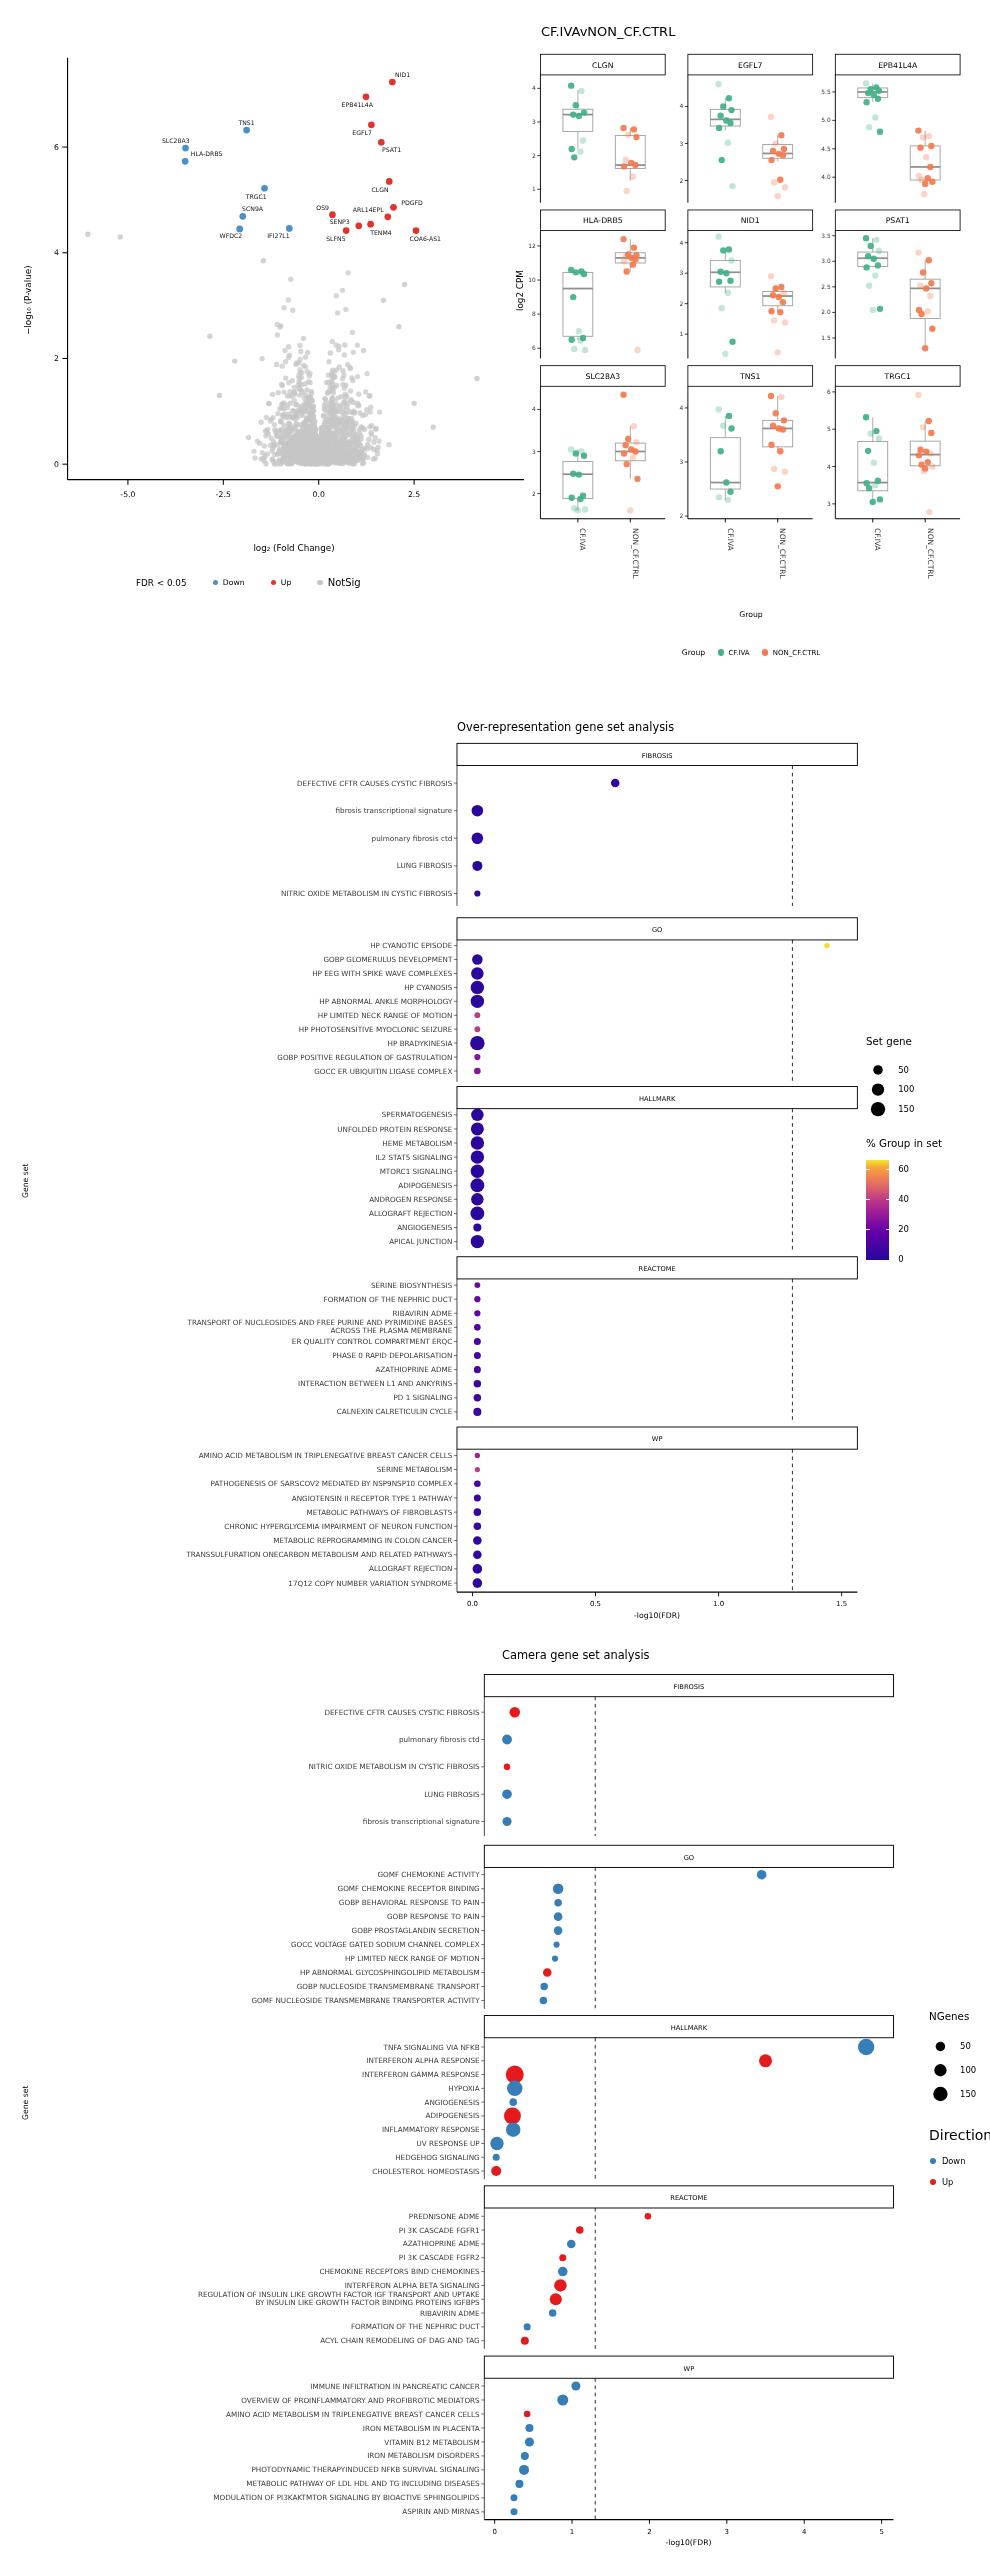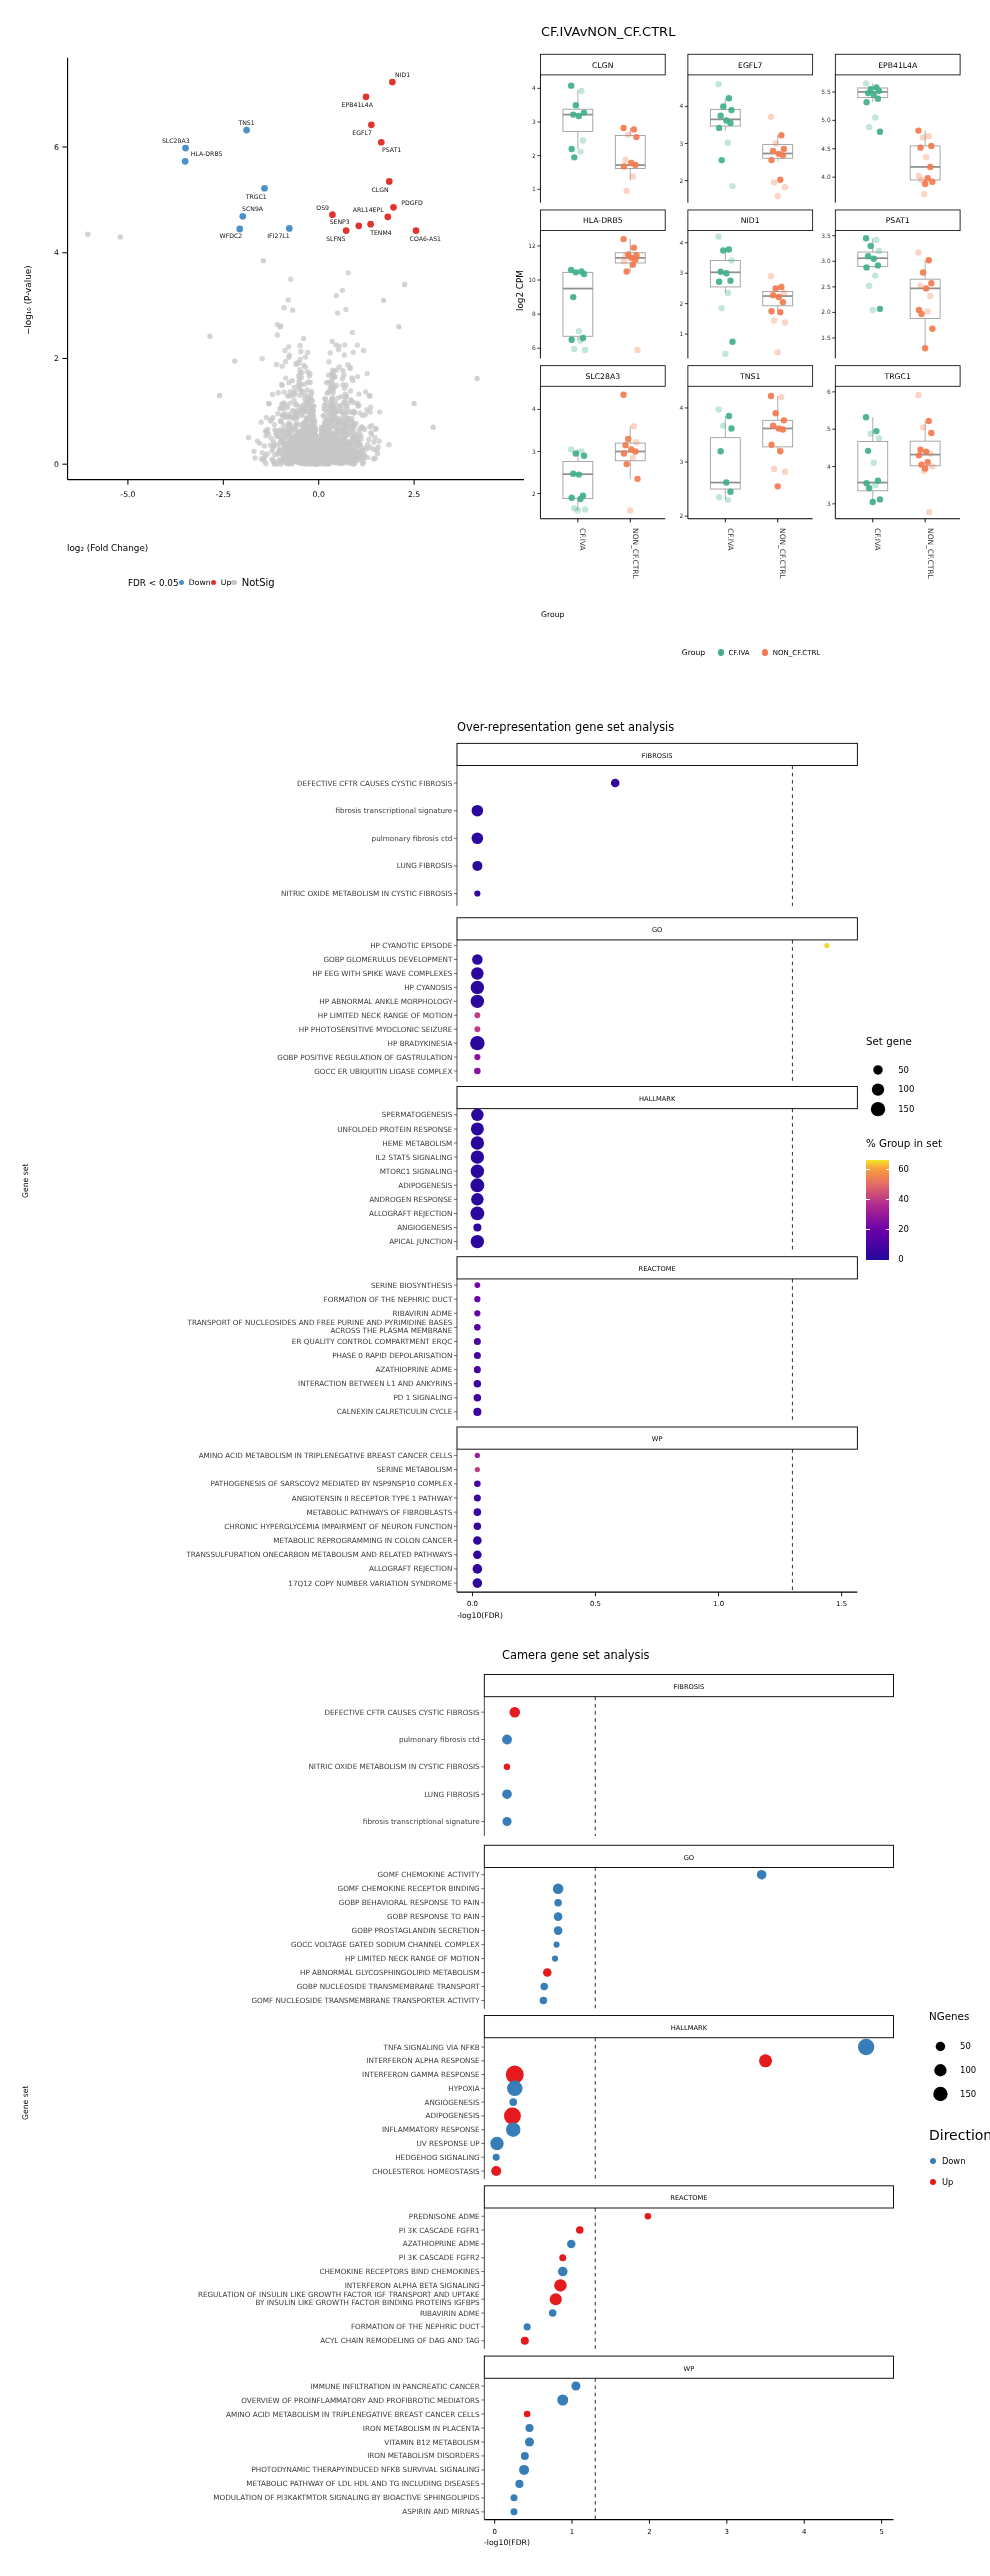--- a/index.html
+++ b/index.html
@@ -3,21 +3,21 @@
 <meta charset="utf-8">
 <style>
   html,body{margin:0;padding:0;}
   body{width:991px;height:2576px;position:relative;background:#ffffff;
        font-family:"DejaVu Sans",sans-serif;color:#000;}
   .abs{position:absolute;}
   .rot{transform:rotate(-90deg);transform-origin:0 0;white-space:nowrap;}
   svg.plot{position:absolute;overflow:visible;}
   .leg{display:flex;align-items:center;white-space:nowrap;}
   .dot{display:inline-block;border-radius:50%;}
-  .ctr{text-align:left;}
+  .ctr{text-align:center;}
 </style>
 </head>
 <body>
 
 <svg id="volcano-svg" class="plot" viewBox="0 0 1000 1020" style="left:20.6px;top:31px;width:516px;height:526px">
     <line x1="90" y1="52" x2="90" y2="870" stroke="#000" stroke-width="2.2"></line>
     <line x1="90" y1="870" x2="975" y2="870" stroke="#000" stroke-width="2.2"></line>
     <line x1="80" y1="840" x2="90" y2="840" stroke="#000" stroke-width="2"></line>
     <text x="73" y="845" text-anchor="end" font-size="15" fill="#000" font-family="&quot;DejaVu Sans&quot;,sans-serif">0</text>
     <line x1="80" y1="635" x2="90" y2="635" stroke="#000" stroke-width="2"></line>
@@ -1580,21 +1580,21 @@
     <text x="406.82000000000005" y="401.875" text-anchor="middle" font-size="12" fill="#111" font-family="&quot;DejaVu Sans&quot;,sans-serif">WFDC2</text>
     <circle cx="520.02" cy="382.85" r="6.5" fill="#4a90c9"></circle>
     <text x="499.02" y="401.85" text-anchor="middle" font-size="12" fill="#111" font-family="&quot;DejaVu Sans&quot;,sans-serif">IFI27L1</text>
     <circle cx="630.28" cy="386.95" r="6.5" fill="#e0352e"></circle>
     <text x="610.28" y="407.95" text-anchor="middle" font-size="12" fill="#111" font-family="&quot;DejaVu Sans&quot;,sans-serif">SLFN5</text>
     <circle cx="765.7" cy="386.95" r="6.5" fill="#e0352e"></circle>
     <text x="783.7" y="406.95" text-anchor="middle" font-size="12" fill="#111" font-family="&quot;DejaVu Sans&quot;,sans-serif">COA6-AS1</text>
   </svg>
 <div class="abs rot" style="left:23px;top:335px;font-size:8.8px">−log₁₀ (P-value)</div>
 <div class="abs ctr" style="left:67px;top:543px;width:454px;font-size:8.8px">log₂ (Fold Change)</div>
-<div class="abs leg" style="left:128px;top:577px;gap:0">
+<div class="abs leg" style="left:136px;top:577px;gap:26px">
   <span style="font-size:8.8px">FDR &lt; 0.05</span>
   <span class="leg" style="gap:4.6px">
       <span class="dot" id="vleg0" style="width: 5.7px; height: 5.7px; background: rgb(74, 144, 201);"></span>
       <span style="font-size:7.7px">Down</span>
     </span>
   <span class="leg" style="gap:4.6px">
       <span class="dot" id="vleg1" style="width: 5.7px; height: 5.7px; background: rgb(224, 53, 46);"></span>
       <span style="font-size:7.7px">Up</span>
     </span>
   <span class="leg" style="gap:4.6px">

